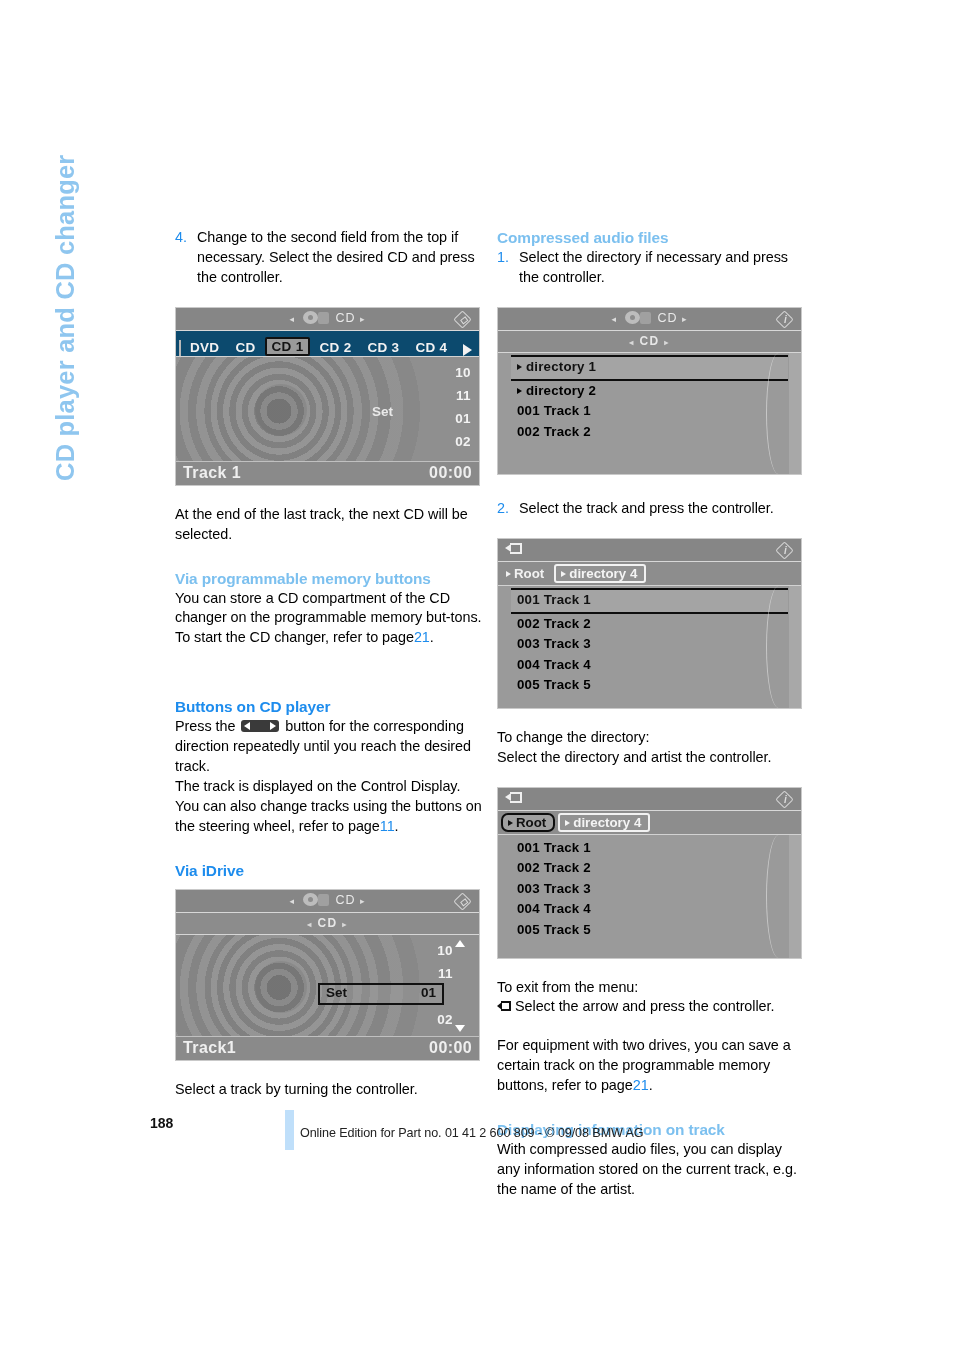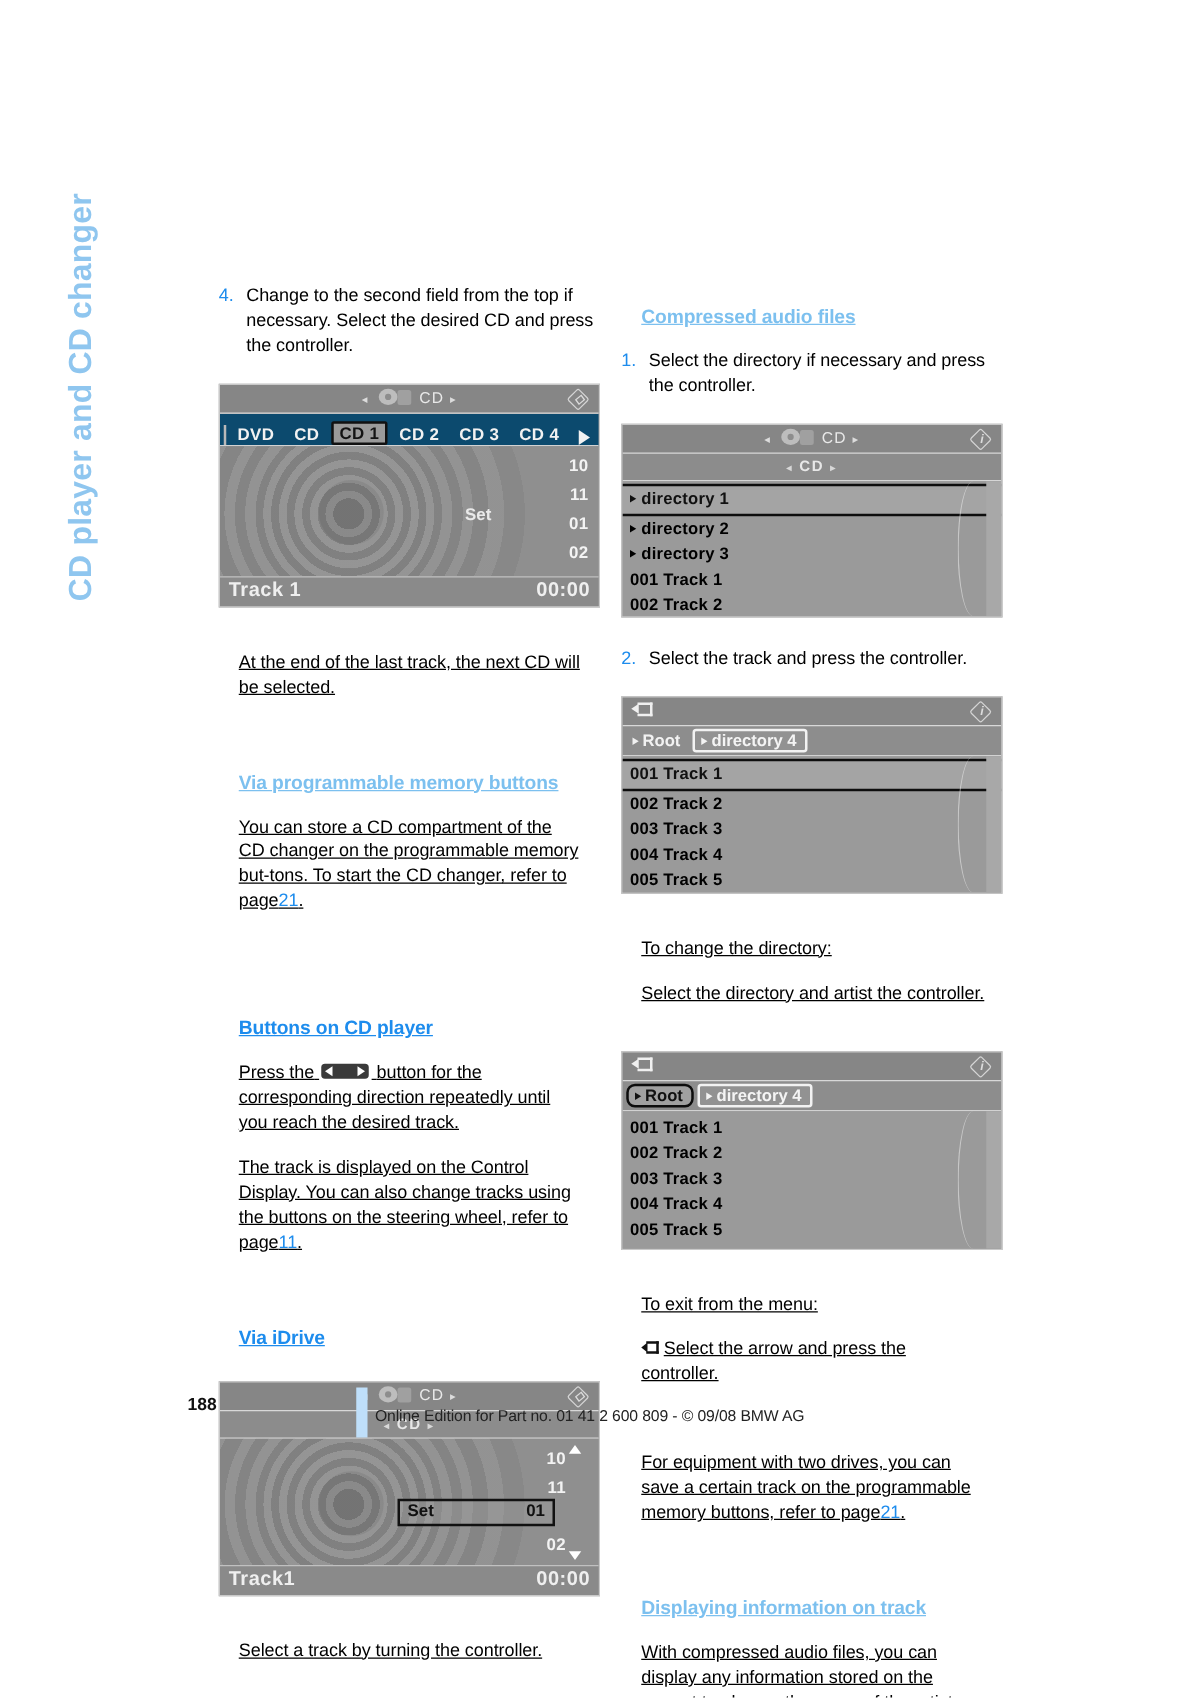--- a/index.html
+++ b/index.html
@@ -42,21 +42,21 @@
   
   .col {
     position: absolute;
     top: 228px;
     width: 307px;
   }
   .col-left  { left: 175px; }
   .col-right { left: 497px; }
 
   
-  p, h2, h3 { margin: 16px; text-decoration: underline; }
+  p, h2, h3 { margin: 0; }
   .body {
     font-size: 14.4px;
     line-height: 19.9px;
     color: #000000;
     letter-spacing: -0.05px;
   }
   .spacer-sm { height: 19px; }
   .spacer-md { height: 24px; }
   .spacer-lg { height: 30px; }
 
@@ -372,21 +372,21 @@
     color: #efefef;
     letter-spacing: .4px;
   }
   .statusbar .l { position: absolute; left: 7px; top: 2px; }
   .statusbar .r { position: absolute; right: 7px; top: 2px; }
 
   
   .listarea {
     position: relative;
     background: #9a9a9a;
-    padding: 0;
+    padding: 13px;
   }
   .listarea .row {
     height: 20.5px;
     line-height: 20.5px;
     padding-left: 6px;
     font-size: 13.3px;
     font-weight: bold;
     color: #000000;
     letter-spacing: .2px;
     white-space: nowrap;
@@ -650,21 +650,20 @@
       <div class="subbar">
         <span class="arrow">◂</span>
         <span>CD</span>
         <span class="arrow">▸</span>
       </div>
       <div class="listarea" style="height:106px;padding-top:2px">
         <div class="scrollpane"></div>
         <div class="scrollcurve"></div>
         <div class="row sel"><span class="caret"></span><span>directory 1</span></div>
         <div class="row"><span class="caret"></span><span>directory 2</span></div>
-        <div class="row"><span class="caret"></span><span>directory 3</span></div>
         <div class="row"><span>001 Track 1</span></div>
         <div class="row"><span>002 Track 2</span></div>
       </div>
 
     </div>
 
     <div class="spacer-md"></div>
 
     <div class="body numitem">
       <span class="num">2.</span>

